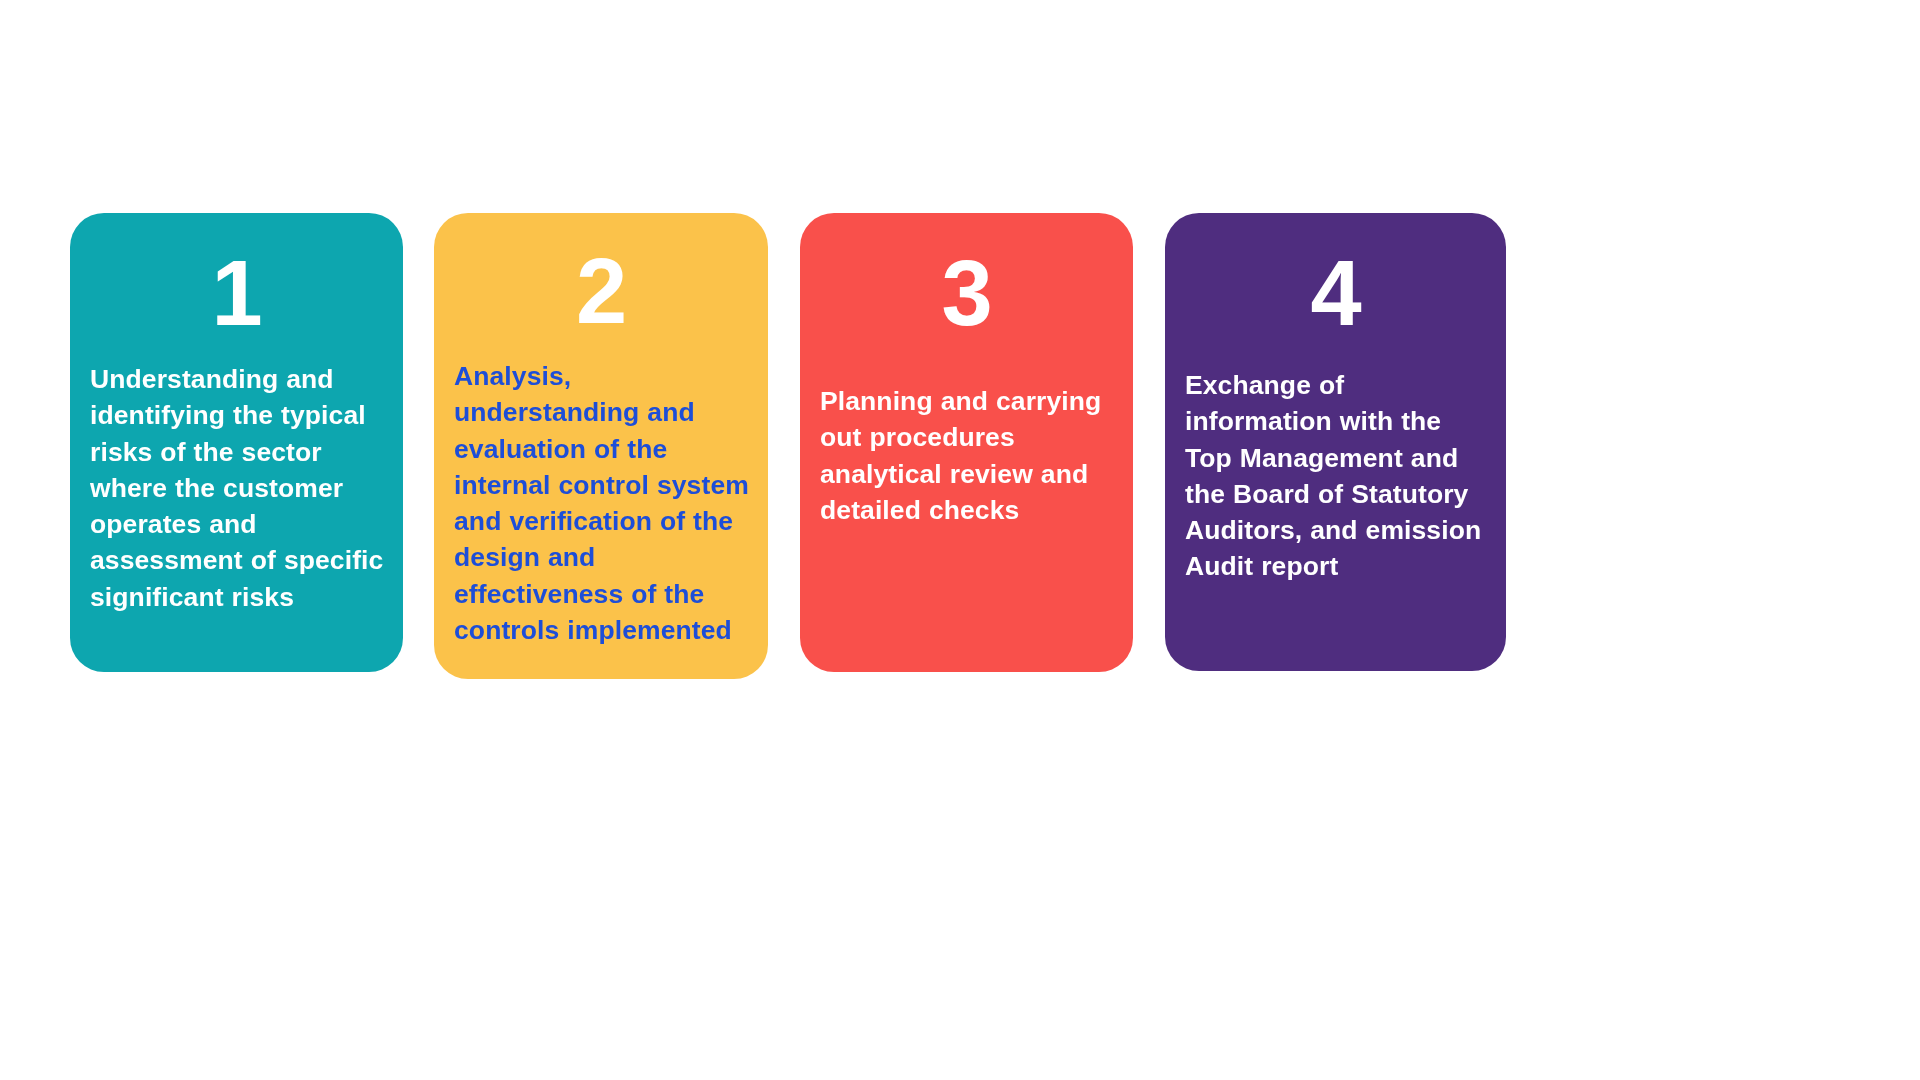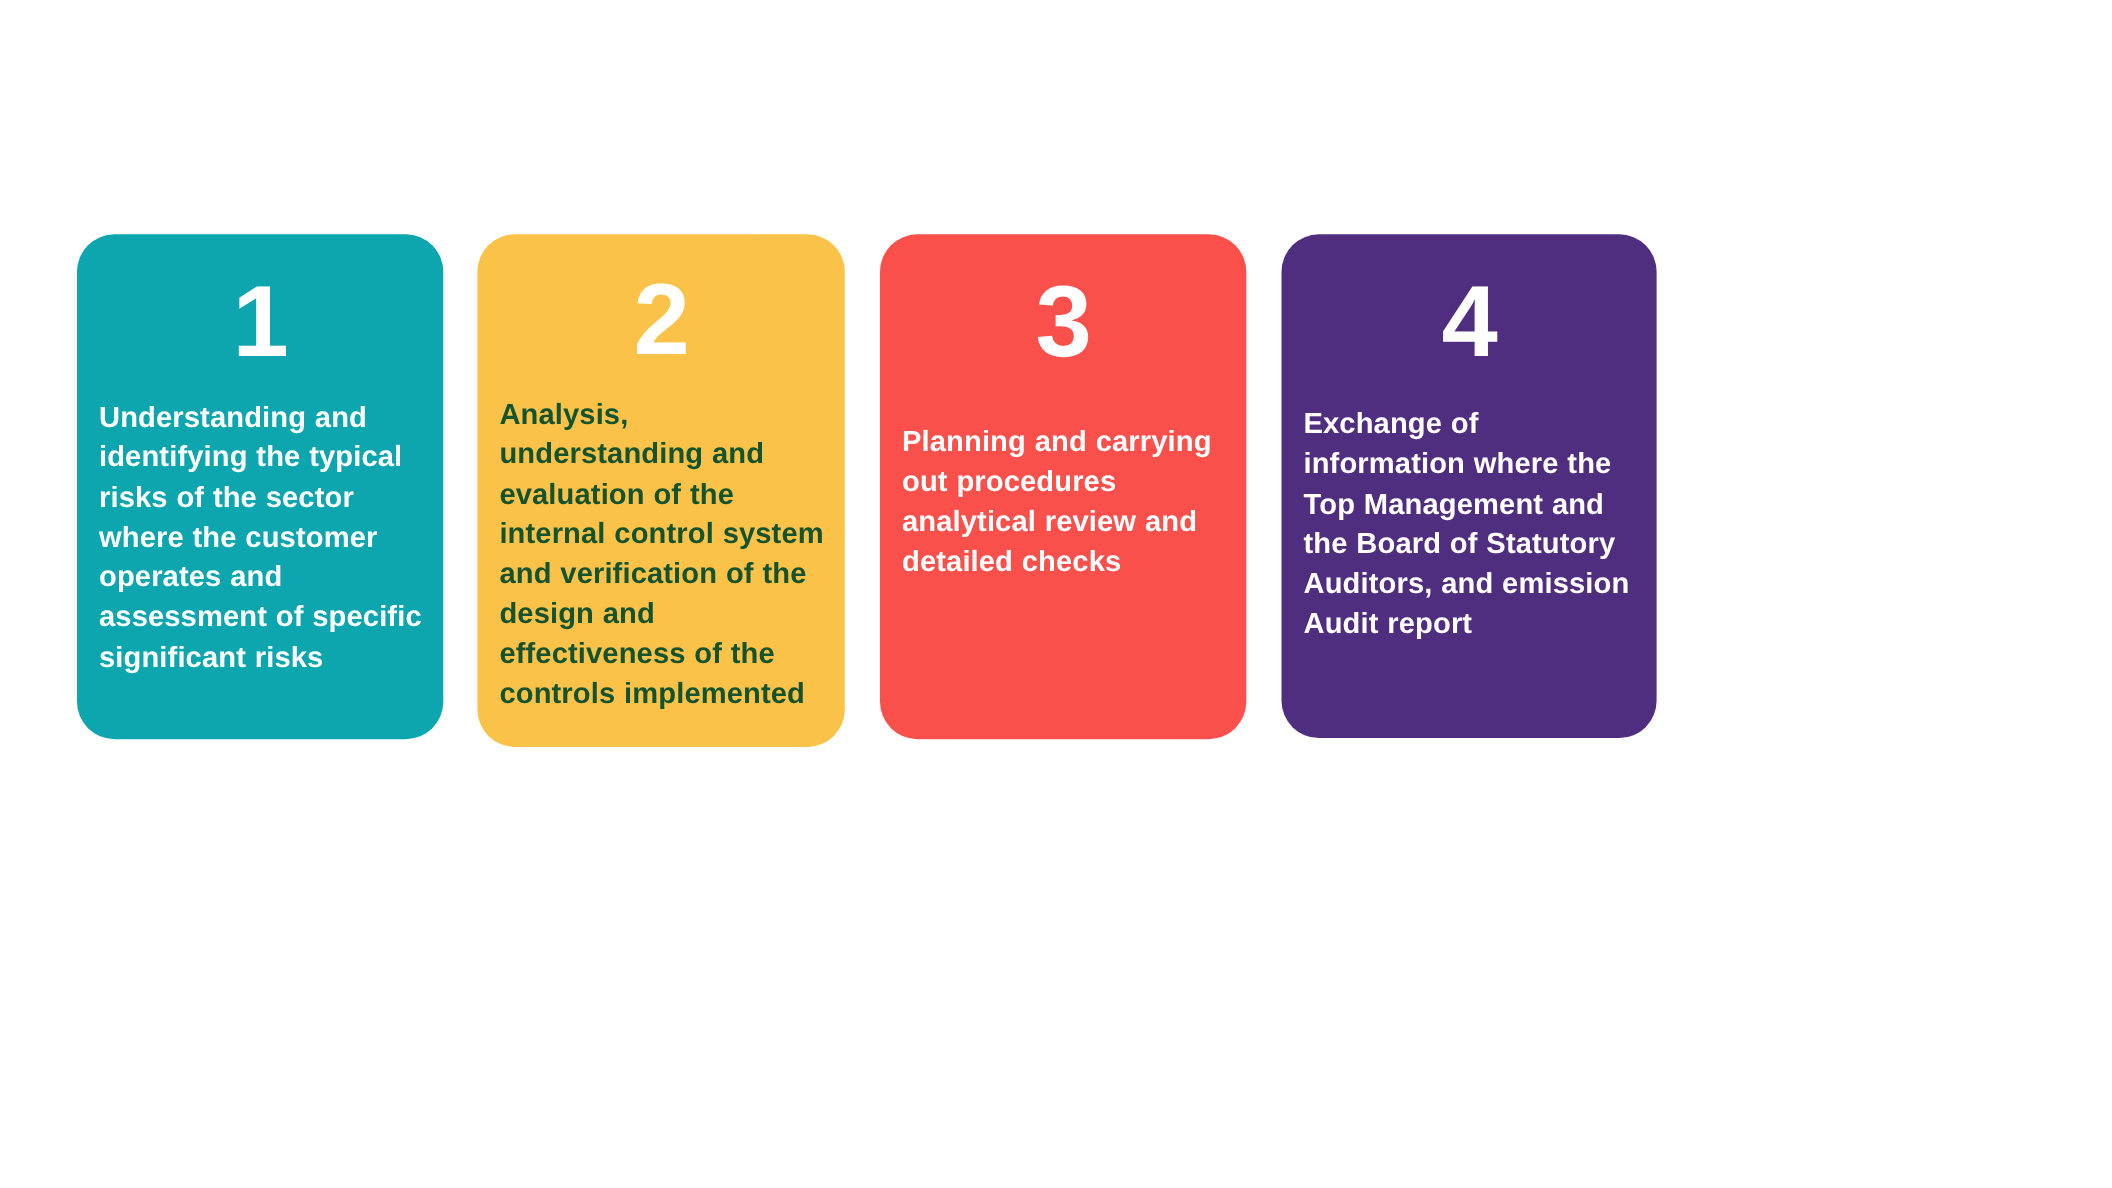--- a/index.html
+++ b/index.html
@@ -42,21 +42,21 @@
   }
 
   
   #card-1 { left:70px; top:213px; width:333px; height:459px; background:#0da6af; }
   #card-1 .card-number { color:#ffffff; padding-top:34px; }
   #card-1 .card-body { color:#ffffff; margin-top:14px; }
 
   
   #card-2 { left:434px; top:213px; width:334px; height:466px; background:#fbc24a; }
   #card-2 .card-number { color:#ffffff; padding-top:32px; }
-  #card-2 .card-body { color:#14532d; margin-top:13px; }
+  #card-2 .card-body { color:#1d4ed8; margin-top:13px; }
 
   
   #card-3 { left:800px; top:213px; width:333px; height:459px; background:#f9504b; }
   #card-3 .card-number { color:#ffffff; padding-top:34px; }
   #card-3 .card-body { color:#ffffff; margin-top:36px; }
 
   
   #card-4 { left:1165px; top:213px; width:341px; height:458px; background:#4f2d7f; }
   #card-4 .card-number { color:#ffffff; padding-top:34px; }
   #card-4 .card-body { color:#ffffff; margin-top:20px; padding-right:16px; }
@@ -76,16 +76,16 @@
     <span class="card-body">Analysis, understanding and evaluation of the internal control system and verification of the design and effectiveness of the controls implemented</span>
   </div>
 
   <div class="card" id="card-3">
     <span class="card-number">3</span>
     <span class="card-body">Planning and carrying out procedures analytical review and detailed checks</span>
   </div>
 
   <div class="card" id="card-4">
     <span class="card-number">4</span>
-    <span class="card-body">Exchange of information where the Top Management and the Board of Statutory Auditors, and emission Audit report</span>
+    <span class="card-body">Exchange of information with the Top Management and the Board of Statutory Auditors, and emission Audit report</span>
   </div>
 
 </div>
 
 </body></html>

